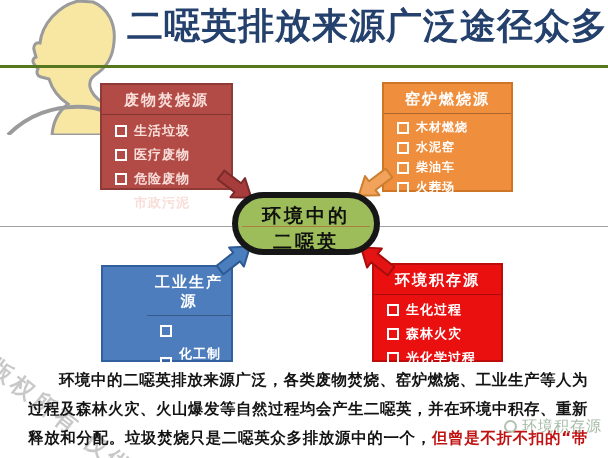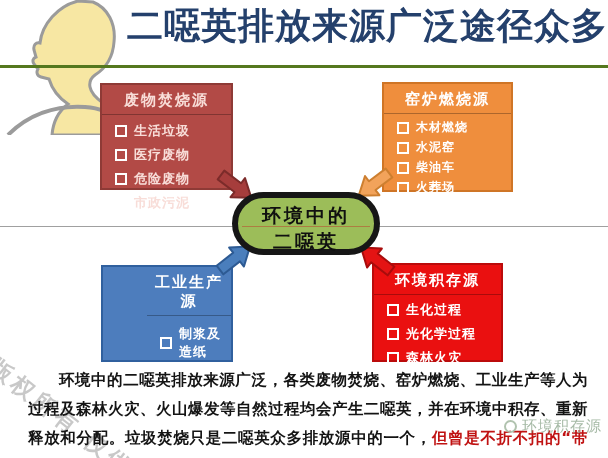--- a/index.html
+++ b/index.html
@@ -139,21 +139,20 @@
           <span>火葬场</span>
         </li>
       </ul>
   </div>
 
   <div class="src-box box-industry" style="background: rgb(77, 125, 189); border-color: rgb(48, 96, 158); color: rgb(255, 255, 255); padding-left: 44px;">
     <div class="hd">工业生产源</div>
     <ul>
         <li>
           <span class="blt"></span>
-          <span>制浆及造纸</span>
         </li>
         <li>
           <span class="blt"></span>
           <span>化工制造</span>
         </li>
         <li>
           <span class="blt"></span>
           <span>冶金工业</span>
         </li>
       </ul>
@@ -161,25 +160,25 @@
 
   <div class="src-box box-reservoir" style="background: rgb(234, 16, 16); border-color: rgb(187, 11, 11); color: rgb(255, 255, 255);">
     <div class="hd">环境积存源</div>
     <ul>
         <li>
           <span class="blt"></span>
           <span>生化过程</span>
         </li>
         <li>
           <span class="blt"></span>
+          <span>森林火灾</span>
+        </li>
+        <li>
+          <span class="blt"></span>
           <span>光化学过程</span>
-        </li>
-        <li>
-          <span class="blt"></span>
-          <span>森林火灾</span>
         </li>
         <li>
           <span class="blt"></span>
           <span>环境论评</span>
         </li>
       </ul>
   </div>
 
   <svg class="arrows" viewBox="0 0 608 458">
     <polygon points="0,-5.5 21,-5.5 21,-12 38,0 21,12 21,5.5 0,5.5" transform="translate(221,175) rotate(37)" stroke-width="2" stroke-linejoin="round" fill="#a63d3c" stroke="#7c2b2a"></polygon>

